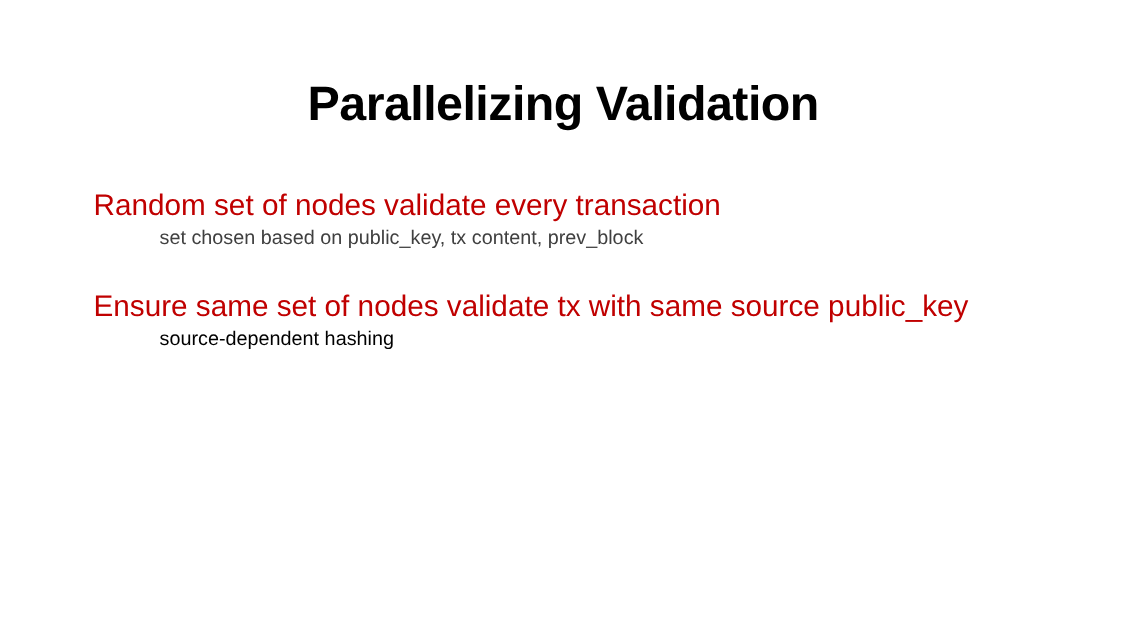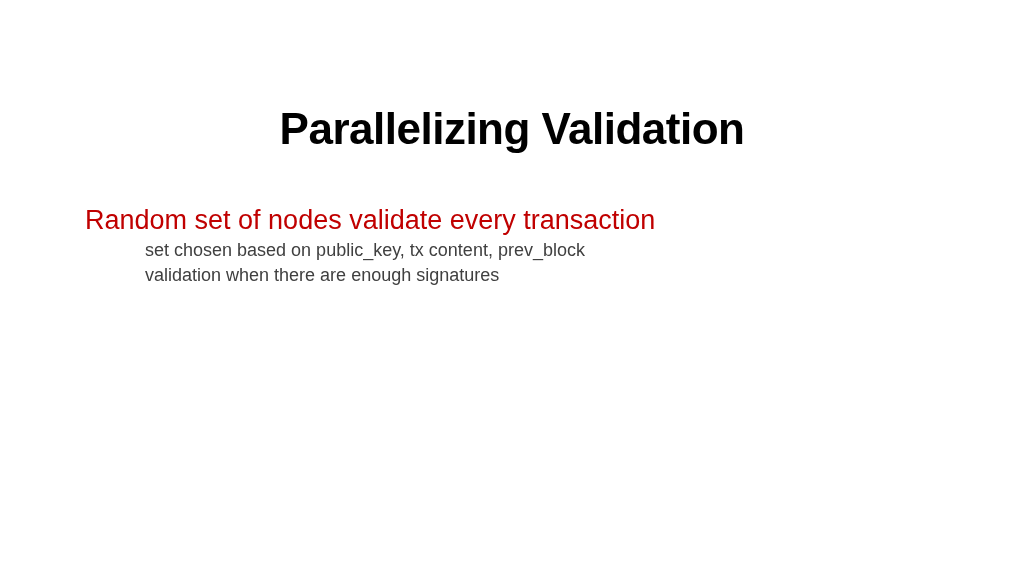--- a/index.html
+++ b/index.html
@@ -10,21 +10,21 @@
     body {
       width: 1024px;
       height: 576px;
       background: #ffffff;
       font-family: "Segoe UI", "Helvetica Neue", Arial, sans-serif;
       overflow: hidden;
     }
     .slide {
       width: 100%;
       height: 100%;
-      padding: 104px 85px 0 85px;
+      padding: 70px 85px 0 85px;
     }
     .title {
       font-family: "Arial Black", "Arial Bold", Arial, sans-serif;
       font-weight: 900;
       font-size: 44px;
       color: #000000;
       text-align: center;
       margin-bottom: 48px;
       letter-spacing: -0.5px;
     }
@@ -54,17 +54,22 @@
 </head>
 <body>
 
 <div class="slide">
   <h1 class="title">Parallelizing Validation</h1>
 
   <div class="section">
     <div class="section-header">Random set of nodes validate every transaction</div>
     <div class="section-body">
       <div class="body-line">set chosen based on public_key, tx content, prev_block</div>
-      <div class="body-line">validation when there are enough signatures</div>
     </div>
   </div>
 
+  <div class="section">
+    <div class="section-header">Ensure same set of nodes validate tx with same source public_key</div>
+    <div class="section-body">
+      <div class="body-line black-text">source-dependent hashing</div>
+    </div>
+  </div>
 </div>
 
 </body></html>

